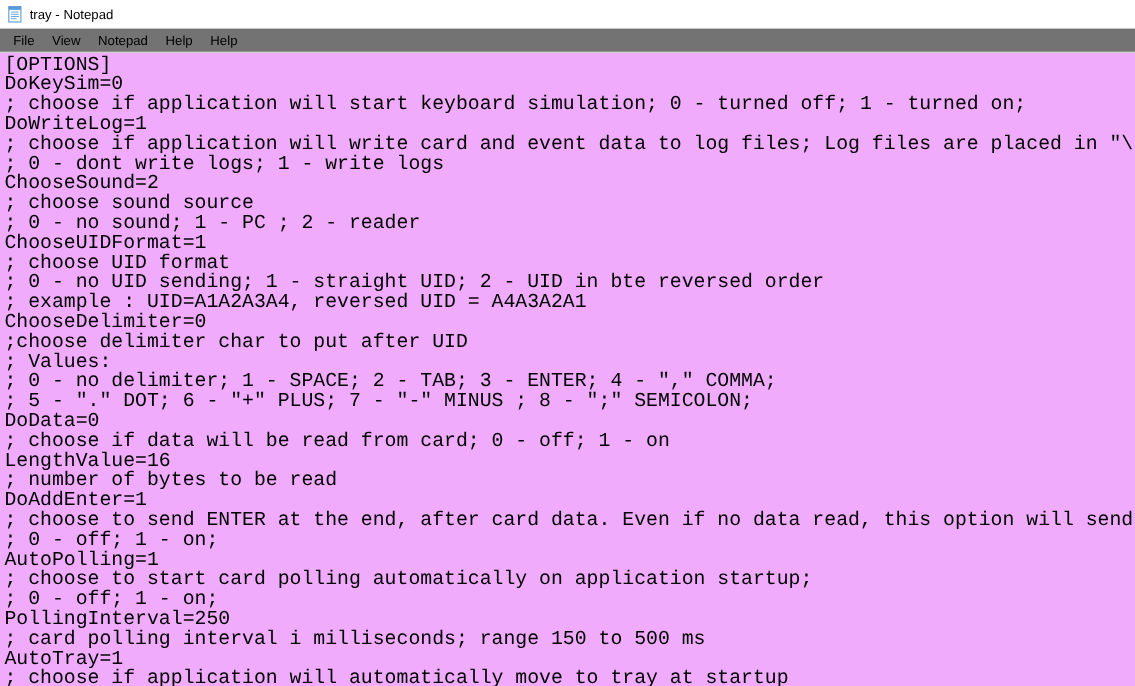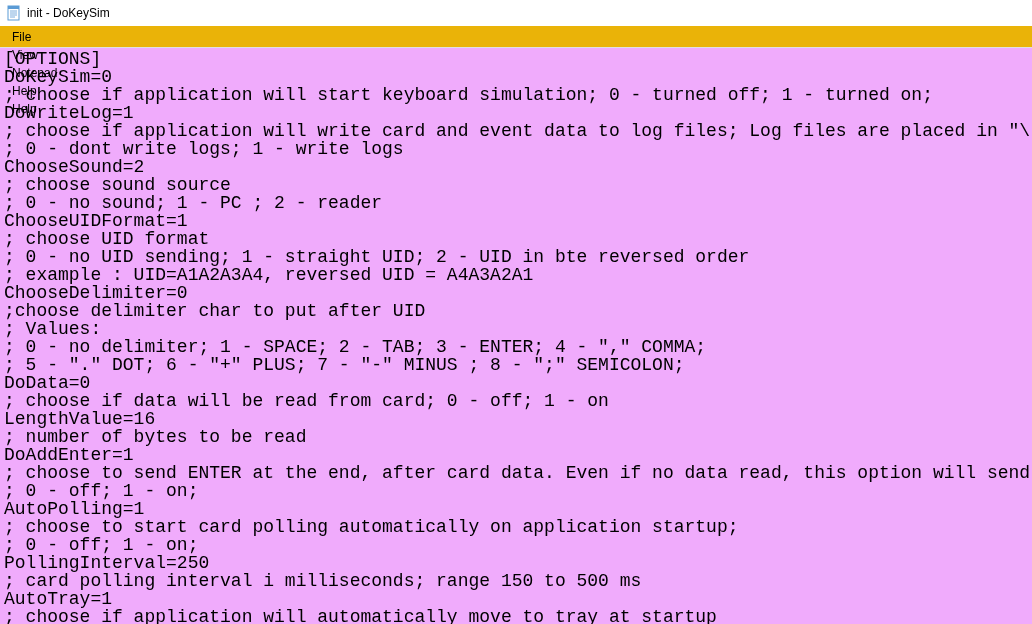--- a/index.html
+++ b/index.html
@@ -32,23 +32,22 @@
       justify-content: center;
     }
     .title-text {
       font-size: 12px;
       color: #000000;
     }
     .menu-bar {
       display: flex;
       padding: 2px 4px;
       height: 22px;
-      background: #eab308;
+      background: #737373;
       border-bottom: 1px solid #e0e0e0;
-      flex-direction: column;
     }
     .menu-item {
       padding: 2px 8px;
       font-size: 12px;
       color: #000000;
       cursor: default;
     }
     .editor-area {
       padding: 2px 4px;
       font-family: Consolas, "Courier New", monospace;
@@ -68,21 +67,21 @@
   <span class="icon">
     <svg width="16" height="16" viewBox="0 0 16 16">
       <rect x="2" y="1" width="11" height="14" fill="#ffffff" stroke="#5b9bd5" stroke-width="1"></rect>
       <rect x="2" y="1" width="11" height="3" fill="#5b9bd5"></rect>
       <line x1="4" y1="6" x2="11" y2="6" stroke="#5b9bd5" stroke-width="0.8"></line>
       <line x1="4" y1="8" x2="11" y2="8" stroke="#5b9bd5" stroke-width="0.8"></line>
       <line x1="4" y1="10" x2="11" y2="10" stroke="#5b9bd5" stroke-width="0.8"></line>
       <line x1="4" y1="12" x2="9" y2="12" stroke="#5b9bd5" stroke-width="0.8"></line>
     </svg>
   </span>
-  <span class="title-text">init - DoKeySim</span>
+  <span class="title-text">tray - Notepad</span>
 </div>
 
 <div class="menu-bar">
   <div class="menu-item">File</div>
   <div class="menu-item">View</div>
   <div class="menu-item">Notepad</div>
   <div class="menu-item">Help</div>
   <div class="menu-item">Help</div>
 </div>
 

